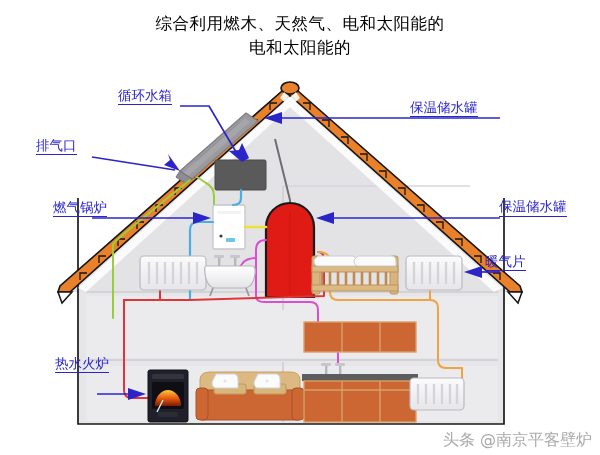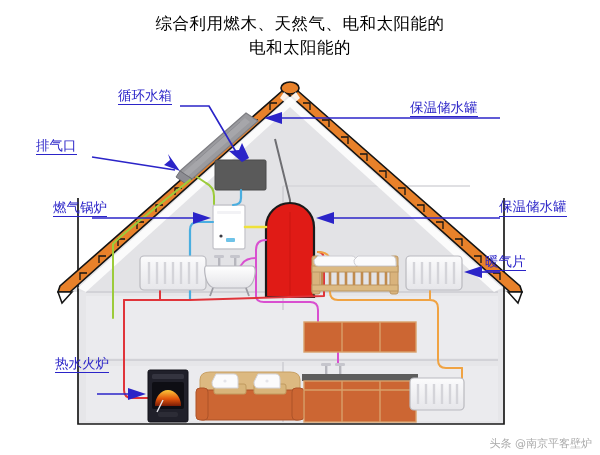--- a/index.html
+++ b/index.html
@@ -17,21 +17,21 @@
 
   
   .clabel{
     position:absolute;color:#2b24c8;font-size:13.5px;line-height:15px;
     white-space:nowrap;border-bottom:1.6px solid #2b24c8;padding-bottom:1px;
     font-family:"DejaVu Sans","Liberation Sans",sans-serif;
   }
 
   
   .wm{
-    position:absolute;right:8px;bottom:4px;color:#9a9a9a;font-size:11px;
+    position:absolute;right:8px;bottom:4px;color:#9a9a9a;font-size:16px;
     opacity:.85;white-space:nowrap;
     font-family:"DejaVu Sans","Liberation Sans",sans-serif;
   }
 
   svg{position:absolute;left:0;top:0;}
 </style>
 </head>
 <body>
 
 <div id="root">

